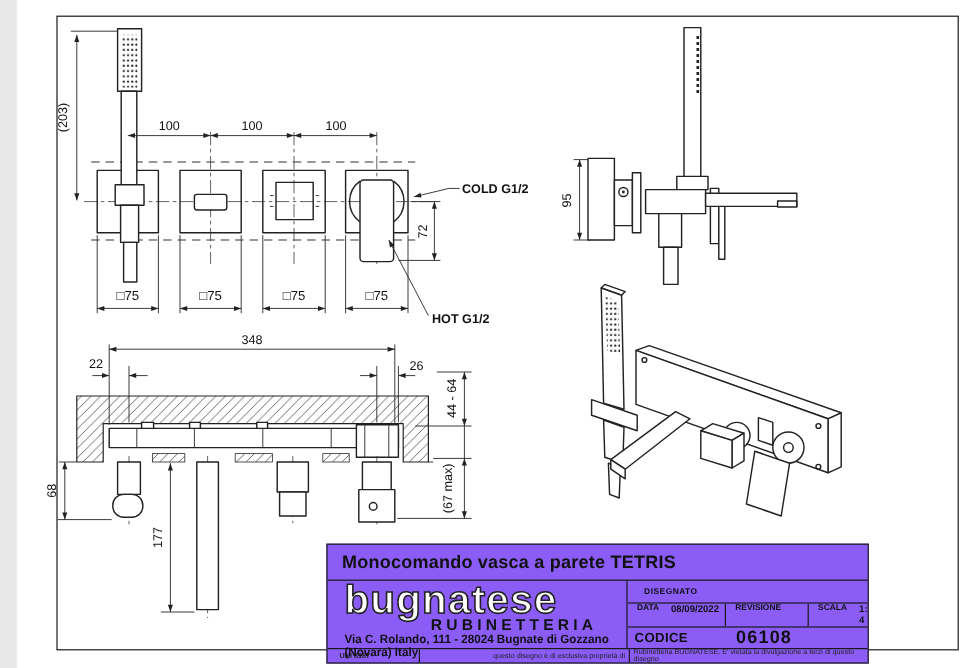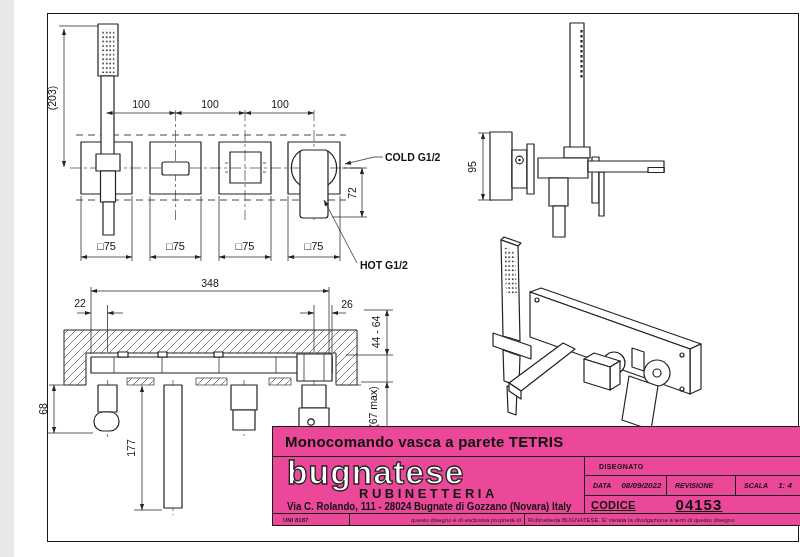--- a/index.html
+++ b/index.html
@@ -12,42 +12,42 @@
   .o  {fill:none;stroke:#222;stroke-width:1.2;stroke-linejoin:round;}
   .ow {fill:#fff;stroke:#222;stroke-width:1.2;stroke-linejoin:round;}
   .thn{fill:none;stroke:#333;stroke-width:0.8;}
   .cl {fill:none;stroke:#444;stroke-width:0.7;stroke-dasharray:11,3,3,3;}
   .dsh{fill:none;stroke:#333;stroke-width:0.9;stroke-dasharray:7,5;}
   .hl {stroke:#666;stroke-width:0.8;}
   .dt {font-family:"Liberation Sans",sans-serif;font-size:10.5px;fill:#111;}
   .dts{font-family:"Liberation Sans",sans-serif;font-size:11px;fill:#111;}
   .dtb{font-family:"Liberation Sans",sans-serif;font-size:10.5px;font-weight:600;fill:#111;}
   
-  #tblock{position:absolute;left:258px;top:426px;width:529px;height:100px;background:#ec4899;
+  #tblock{position:absolute;left:258px;top:453px;width:452px;height:100px;background:#8b5cf6;
           border:1.5px solid #1a1a1a;box-sizing:border-box;display:flex;flex-direction:column;}
   .tb-title{height:29px;border-bottom:1.2px solid #1a1a1a;display:flex;align-items:center;
             padding-left:12px;font-size:15px;font-weight:700;letter-spacing:0.2px;
             transform-origin:left center;}
   .tb-mid{flex:1;display:flex;min-height:0;}
   .tb-left{width:312px;border-right:1.2px solid #1a1a1a;box-sizing:border-box;
            display:flex;flex-direction:column;padding:1px 0 2px 14px;}
   .logo{font-size:33px;font-weight:800;line-height:30px;color:#fff;letter-spacing:1px;
         -webkit-text-stroke:1.3px #222;transform:scaleX(1.02);transform-origin:left center;}
   .logo-sub{font-size:13px;font-weight:700;letter-spacing:3.5px;color:#111;padding-left:72px;margin-top:-2px;}
   .addr{font-size:10px;font-weight:700;margin-top:auto;transform:scaleX(0.97);transform-origin:left center;}
   .tb-right{flex:1;display:flex;flex-direction:column;}
   .tb-row1{height:20px;border-bottom:1.2px solid #1a1a1a;display:flex;align-items:center;
            padding-left:14px;font-size:7px;font-weight:700;letter-spacing:0.4px;}
   .tb-row2{height:22px;border-bottom:1.2px solid #1a1a1a;display:flex;box-sizing:border-box;}
-  .tb-cell{display:flex;align-items:center;padding-left:8px;box-sizing:border-box;font-size:7px;font-weight:700;font-style:italic;}
+  .tb-cell{display:flex;padding-left:8px;box-sizing:border-box;font-size:7px;font-weight:700;}
   .tb-cell .val{font-size:8px;font-weight:700;margin-left:10px;}
   .c-data{width:82px;border-right:1.2px solid #1a1a1a;}
   .c-rev{width:69px;border-right:1.2px solid #1a1a1a;}
   .c-scala{flex:1;}
-  .tb-row3{flex:1;display:flex;align-items:center;padding-left:6px;text-decoration:underline;}
+  .tb-row3{flex:1;display:flex;align-items:center;padding-left:6px;}
   .codice-l{font-size:11px;font-weight:700;letter-spacing:0.3px;}
   .codice-v{font-size:15px;font-weight:600;letter-spacing:1px;margin-left:40px;}
   .tb-strip{height:11px;border-top:1.2px solid #1a1a1a;display:flex;font-size:6px;color:#222;}
   .s-uni{width:77px;border-right:1px solid #1a1a1a;display:flex;align-items:center;padding-left:10px;box-sizing:border-box;font-weight:700;}
   .s-da{width:175px;border-right:1px solid #1a1a1a;display:flex;align-items:center;justify-content:flex-end;padding-right:3px;box-sizing:border-box;}
   .s-db{flex:1;display:flex;align-items:center;padding-left:3px;}
 </style>
 </head>
 <body>
 
@@ -282,21 +282,21 @@
           <div class="tb-cell c-rev">
             <span>REVISIONE</span>
           </div>
           <div class="tb-cell c-scala">
             <span>SCALA</span>
             <span class="val">1: 4</span>
           </div>
         </div>
         <div class="tb-row3">
           <span class="codice-l">CODICE</span>
-          <span class="codice-v">04153</span>
+          <span class="codice-v">06108</span>
         </div>
       </div>
     </div>
     <div class="tb-strip">
       <div class="s-uni">UNI 8187</div>
       <div class="s-da">questo disegno è di esclusiva proprietà di</div>
       <div class="s-db">Rubinetteria BUGNATESE. E' vietata la divulgazione a terzi di questo disegno</div>
     </div>
   </div>
 </div>

